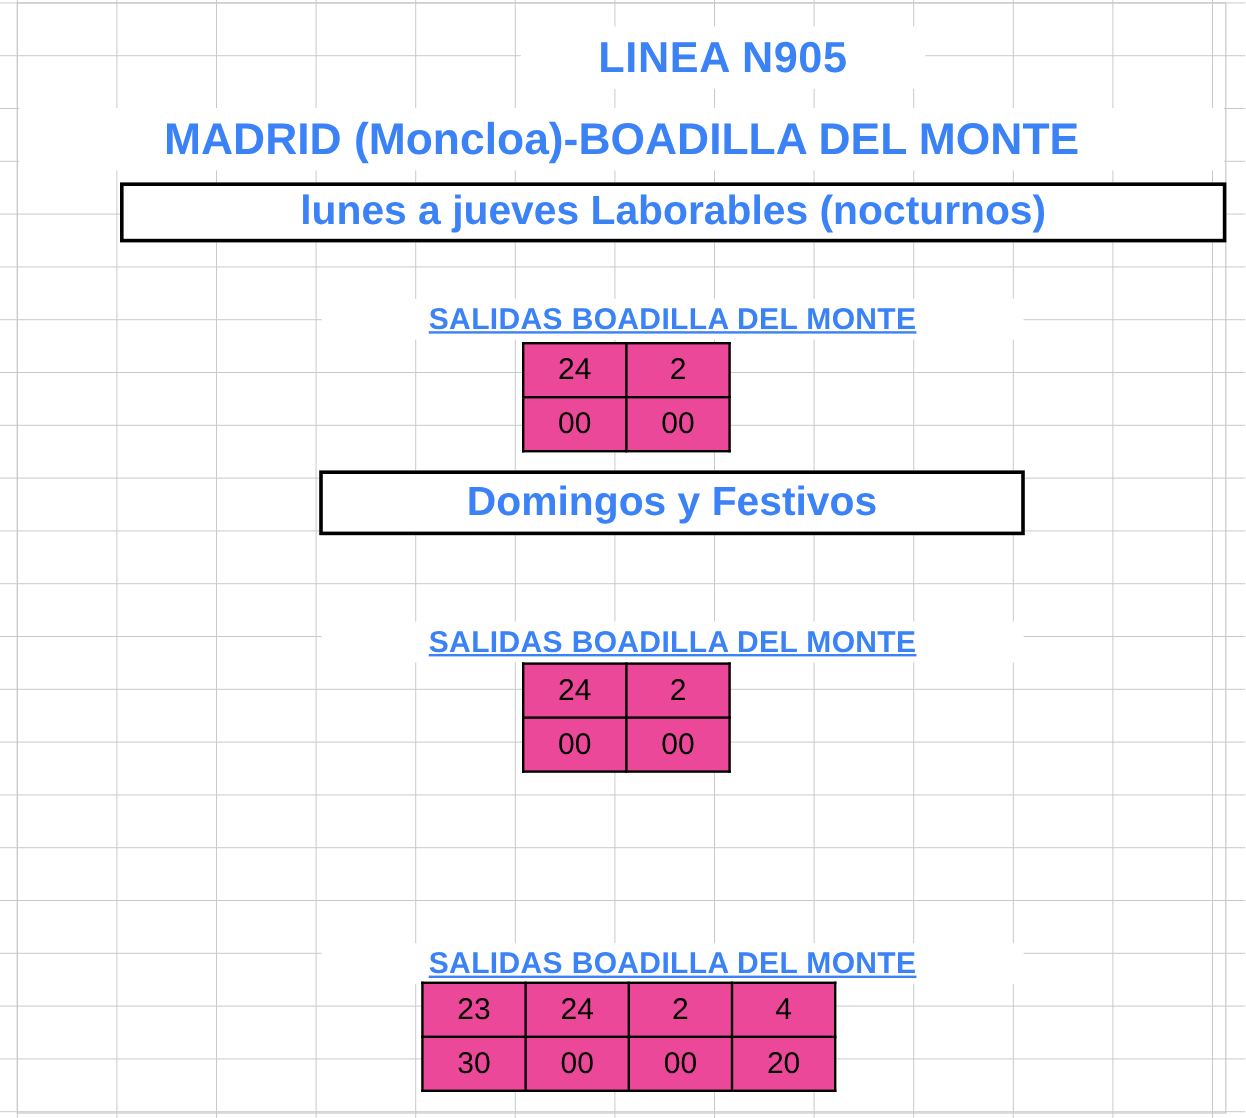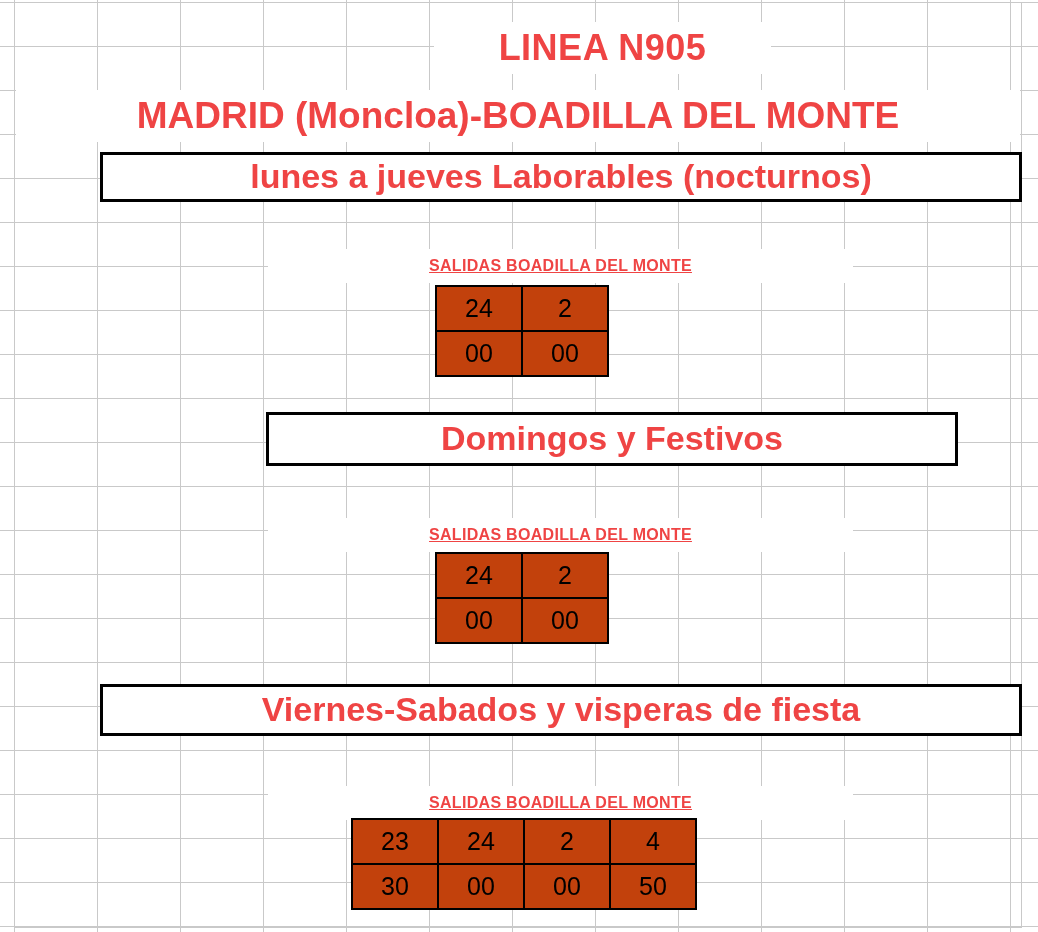--- a/index.html
+++ b/index.html
@@ -44,21 +44,21 @@
     height: 932px;
   }
   .box {
     position: absolute;
     box-sizing: border-box;
     background: #ffffff;
     display: flex;
     align-items: center;
     justify-content: center;
     text-align: center;
-    color: #ef4444;
+    color: #3b82f6;
     line-height: 1.05;
   }
   
   .banner {
     border: 3px solid #000000;
     font-weight: bold;
   }
   .plain {
     font-weight: bold;
   }
@@ -67,41 +67,41 @@
     letter-spacing: 0.5px;
   }
   .title-sub {
     font-size: 37px;
     letter-spacing: 0px;
   }
   .banner-text {
     font-size: 34px;
   }
   .section-label {
-    font-size: 16px;
+    font-size: 25px;
     font-weight: bold;
     text-decoration: underline;
     letter-spacing: 0.3px;
   }
   
   .timetable {
     position: absolute;
     border-collapse: collapse;
     background: #ffffff;
   }
   .timetable td {
     border: 2px solid #000000;
     width: 84px;
     height: 43px;
     text-align: center;
     vertical-align: middle;
     font-size: 25px;
     font-weight: normal;
     color: #000000;
-    background: #c2410c;
+    background: #ec4899;
     padding: 0;
   }
 </style>
 </head>
 <body>
 
 <div id="sheet">
   <div class="grid"></div>
   <div class="grid-outer"></div>
 
@@ -121,52 +121,51 @@
         <td>24</td>
         <td>2</td>
       </tr>
       <tr>
         <td>00</td>
         <td>00</td>
       </tr>
     </tbody>
       </table>
 
-    <div class="box banner banner-text" style="left:266px; top:412px; width:692px; height:54px;">Domingos y Festivos</div>
+    <div class="box banner banner-text" style="left:266px; top:392px; width:588px; height:54px;">Domingos y Festivos</div>
 
     <div class="box plain section-label" style="left:268px; top:518px; width:585px; height:34px;">SALIDAS  BOADILLA DEL MONTE</div>
 
     <table class="timetable" style="left:435px; top:552px;">
       <tbody>
           <tr>
         <td>24</td>
         <td>2</td>
       </tr>
       <tr>
         <td>00</td>
         <td>00</td>
       </tr>
     </tbody>
       </table>
 
-    <div class="box banner banner-text" style="left:100px; top:684px; width:922px; height:52px;">Viernes-Sabados y visperas de fiesta</div>
 
     <div class="box plain section-label" style="left:268px; top:786px; width:585px; height:34px;">SALIDAS  BOADILLA DEL MONTE</div>
 
     <table class="timetable" style="left:351px; top:818px;">
       <tbody>
           <tr>
         <td>23</td>
         <td>24</td>
         <td>2</td>
         <td>4</td>
       </tr>
       <tr>
         <td>30</td>
         <td>00</td>
         <td>00</td>
-        <td>50</td>
+        <td>20</td>
       </tr>
     </tbody>
       </table>
 
   </div>
 </div>
 
 </body></html>

